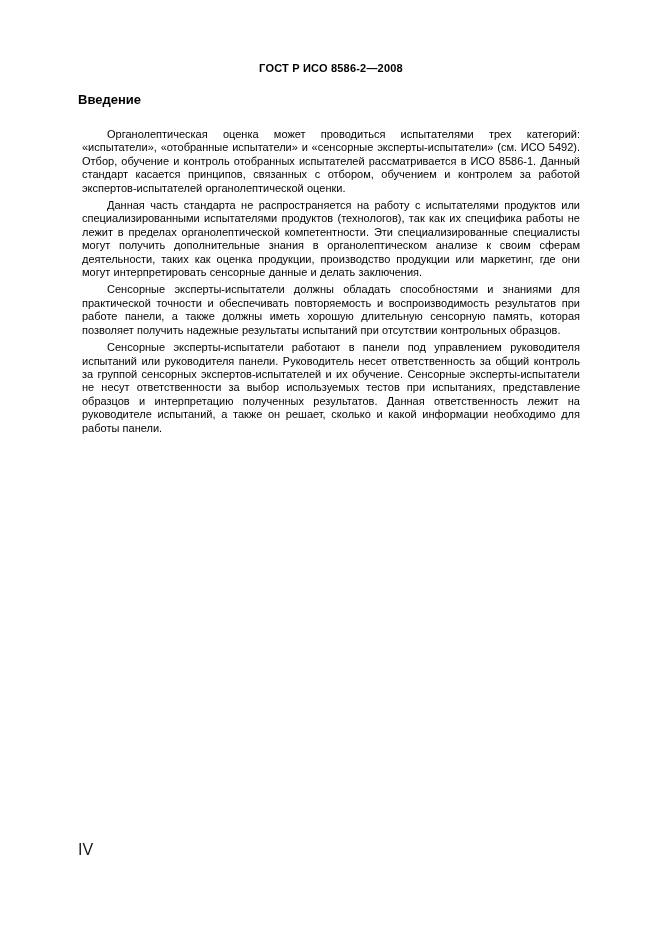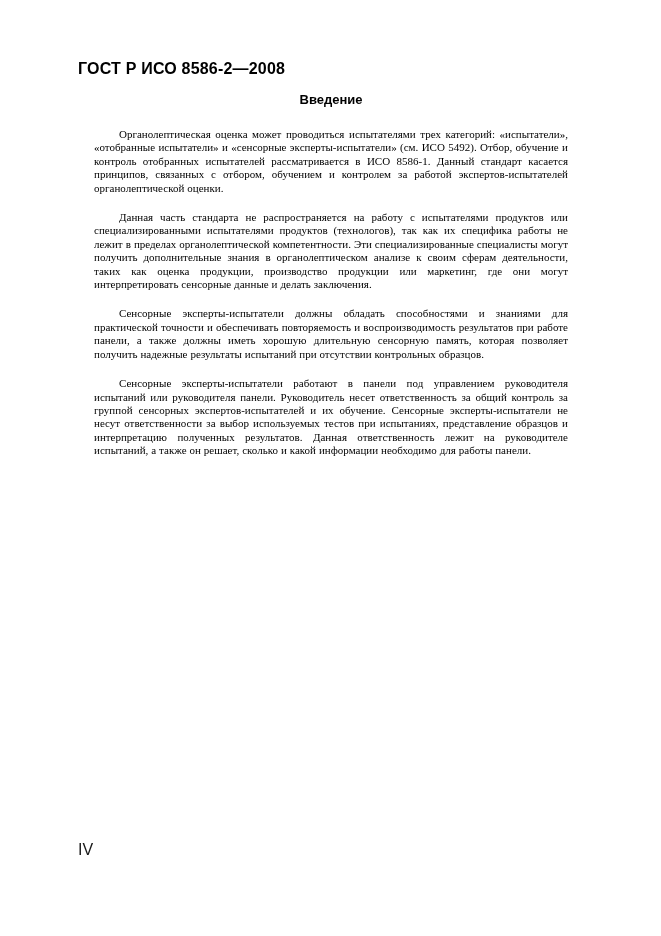--- a/index.html
+++ b/index.html
@@ -18,43 +18,42 @@
     box-sizing: border-box;
   }
   .content {
     position: absolute;
     left: 78px;
     top: 0;
     width: 506px;
   }
   .doc-header {
     margin-top: 61px;
-    font-size: 16px;
+    font-size: 11px;
     font-weight: bold;
     letter-spacing: 0.2px;
     line-height: 15px;
+    text-align: center;
   }
   .doc-title {
     margin-top: 16px;
-    text-align: center;
     font-size: 13px;
     font-weight: bold;
     line-height: 16px;
   }
   .body-text {
     margin-top: 20px;
   }
   .body-text p {
-    margin: 16px;
+    margin: 4px;
     font-size: 11px;
     line-height: 13.4px;
     text-align: justify;
     text-indent: 25px;
     word-spacing: 0.2px;
-    font-family: Liberation Serif, serif;
   }
   .page-number {
     position: absolute;
     left: 78px;
     top: 843px;
     font-size: 16px;
     line-height: 13px;
     color: #1a1a1a;
   }
 </style>

